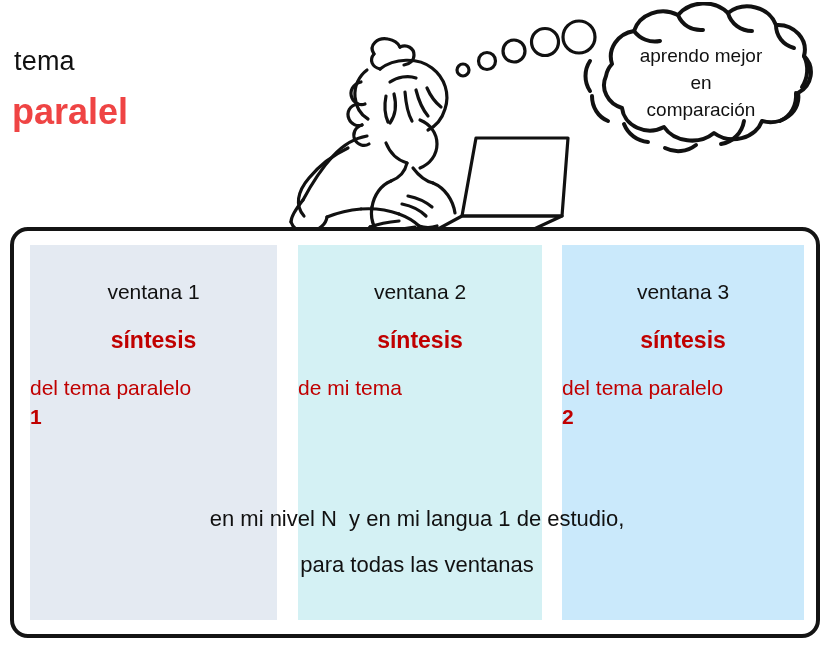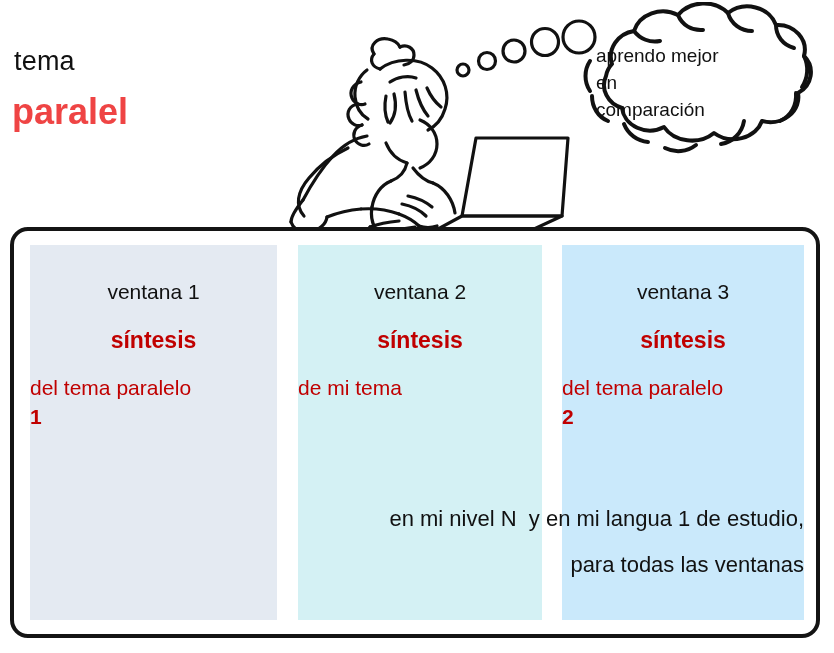--- a/index.html
+++ b/index.html
@@ -68,21 +68,21 @@
     left: 566px;
     top: 2px;
     width: 268px;
     height: 172px;
   }
   #cloud-text {
     position: absolute;
     left: 596px;
     top: 42px;
     width: 210px;
-    text-align: left;
+    text-align: center;
     font-size: 19px;
     color: #111111;
     line-height: 27px;
   }
   #cloud-text div { white-space: nowrap; }
 
   
   #main-box {
     position: absolute;
     left: 10px;
@@ -138,21 +138,21 @@
   .col-desc .num {
     font-weight: bold;
   }
 
   
   #caption {
     position: absolute;
     left: 30px;
     top: 496px;
     width: 774px;
-    text-align: right;
+    text-align: center;
     font-size: 22px;
     color: #111111;
     line-height: 46px;
     pointer-events: none;
   }
   #caption div { white-space: pre; }
 </style>
 </head>
 <body>
 

